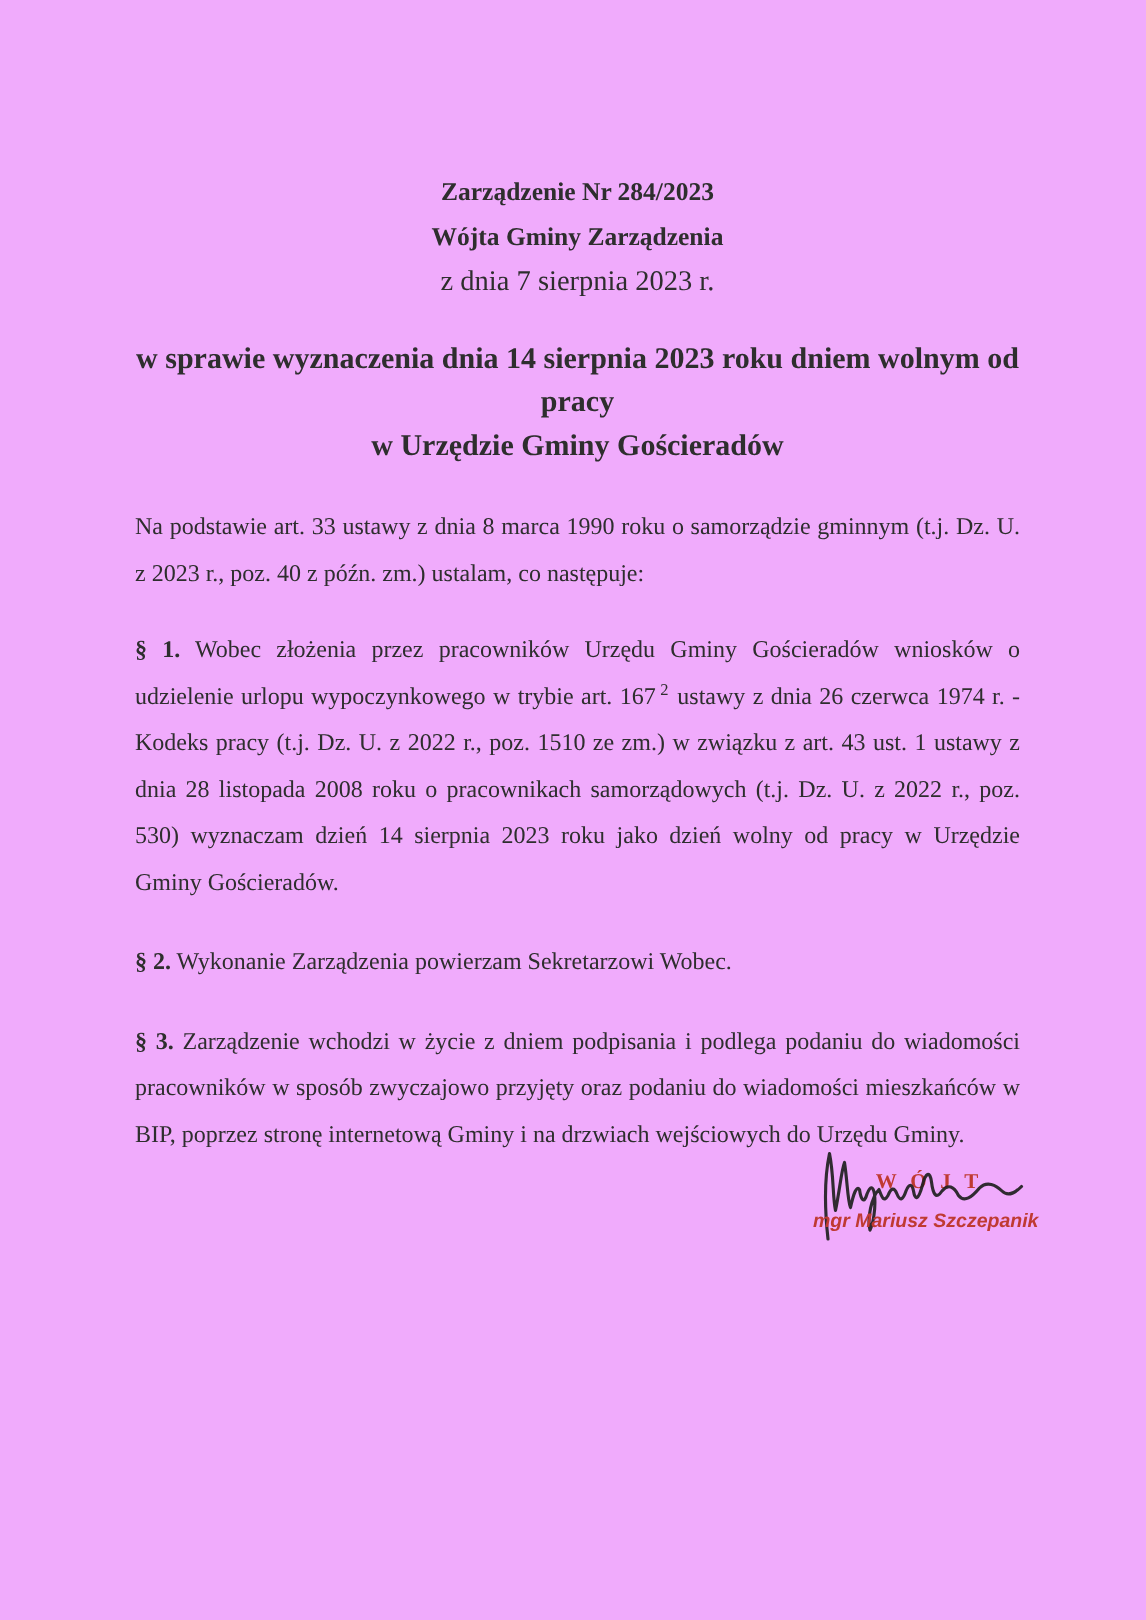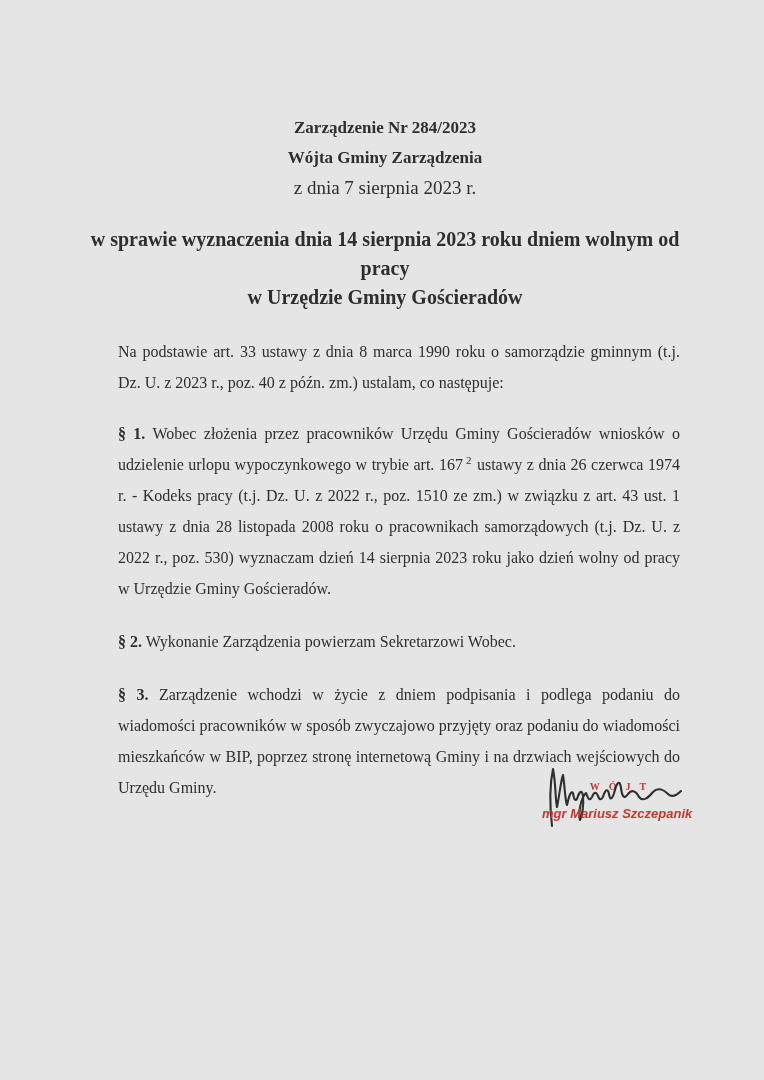--- a/index.html
+++ b/index.html
@@ -4,21 +4,21 @@
 <style>
   html, body {
     margin: 0;
     padding: 0;
     background: #ffffff;
   }
   .page {
     position: relative;
     width: 764px;
     height: 1080px;
-    background: #e5e5e5;
+    background: #f0abfc;
     font-family: "Liberation Serif", "DejaVu Serif", serif;
     color: #2e2e2e;
     overflow: hidden;
     box-sizing: border-box;
     padding: 113px 84px 0 90px;
   }
   .title-block {
     text-align: center;
   }
   .title-line {
@@ -36,21 +36,20 @@
   }
   .subject-line {
     font-size: 20px;
     font-weight: bold;
     line-height: 29px;
   }
   .para {
     font-size: 16px;
     line-height: 31px;
     text-align: justify;
-    margin-left: 28px;
   }
   .para.preamble { margin-top: 24px; }
   .para.p1 { margin-top: 20px; }
   .para.p2 { margin-top: 22px; text-align: left; }
   .para.p3 { margin-top: 22px; }
   .para-label {
     font-weight: bold;
   }
   sup.fn {
     font-size: 11px;
@@ -67,21 +66,21 @@
     height: 72px;
   }
   .stamp-role {
     position: absolute;
     top: 21px;
     left: 0;
     width: 100%;
     text-align: center;
     color: #bf3a32;
     font-weight: bold;
-    font-size: 10px;
+    font-size: 14px;
     letter-spacing: 9px;
     text-indent: 9px;
     font-family: "Liberation Serif", serif;
   }
   .stamp-name {
     position: absolute;
     top: 46px;
     left: -6px;
     width: 152px;
     text-align: left;

